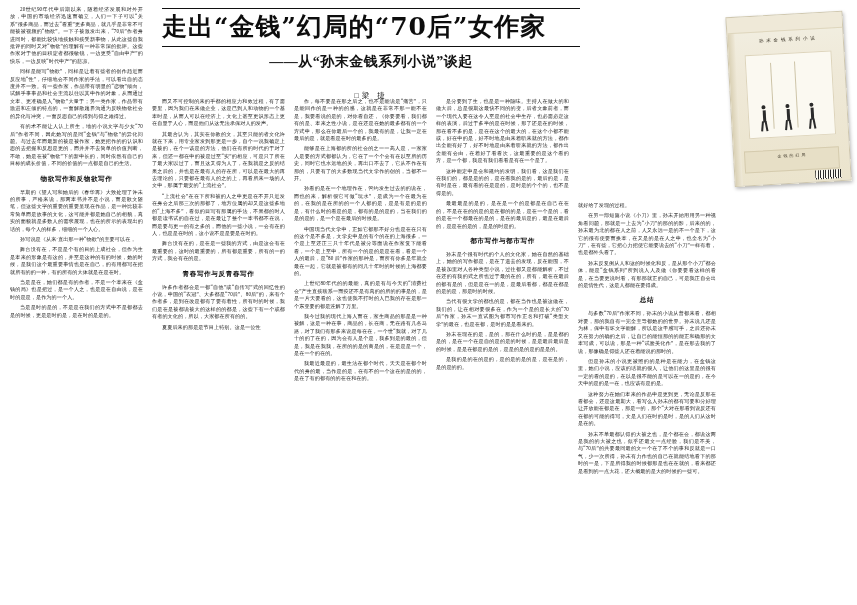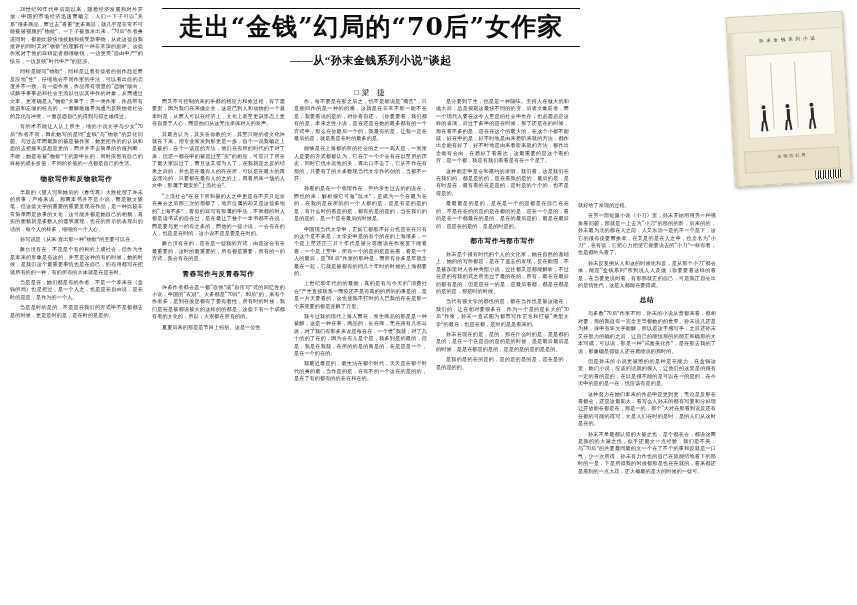--- a/index.html
+++ b/index.html
@@ -59,28 +59,28 @@
   }
   .rule-bottom {
     border-top: 1.1px solid #111;
     margin-top: 4px;
   }
   .headline {
     font-family: "DejaVu Serif", "Liberation Serif", serif;
     font-weight: bold;
     font-size: 25px;
     letter-spacing: 1px;
-    text-align: center;
+    text-align: left;
     color: #0d0d0d;
     line-height: 1.15;
     white-space: nowrap;
   }
   .subhead {
     text-align: center;
-    font-size: 11px;
+    font-size: 14px;
     font-weight: bold;
     margin-top: 6px;
     letter-spacing: 0.5px;
     color: #111;
   }
   .byline {
     text-align: center;
     font-size: 7.6px;
     margin-top: 20px;
     letter-spacing: 3px;

